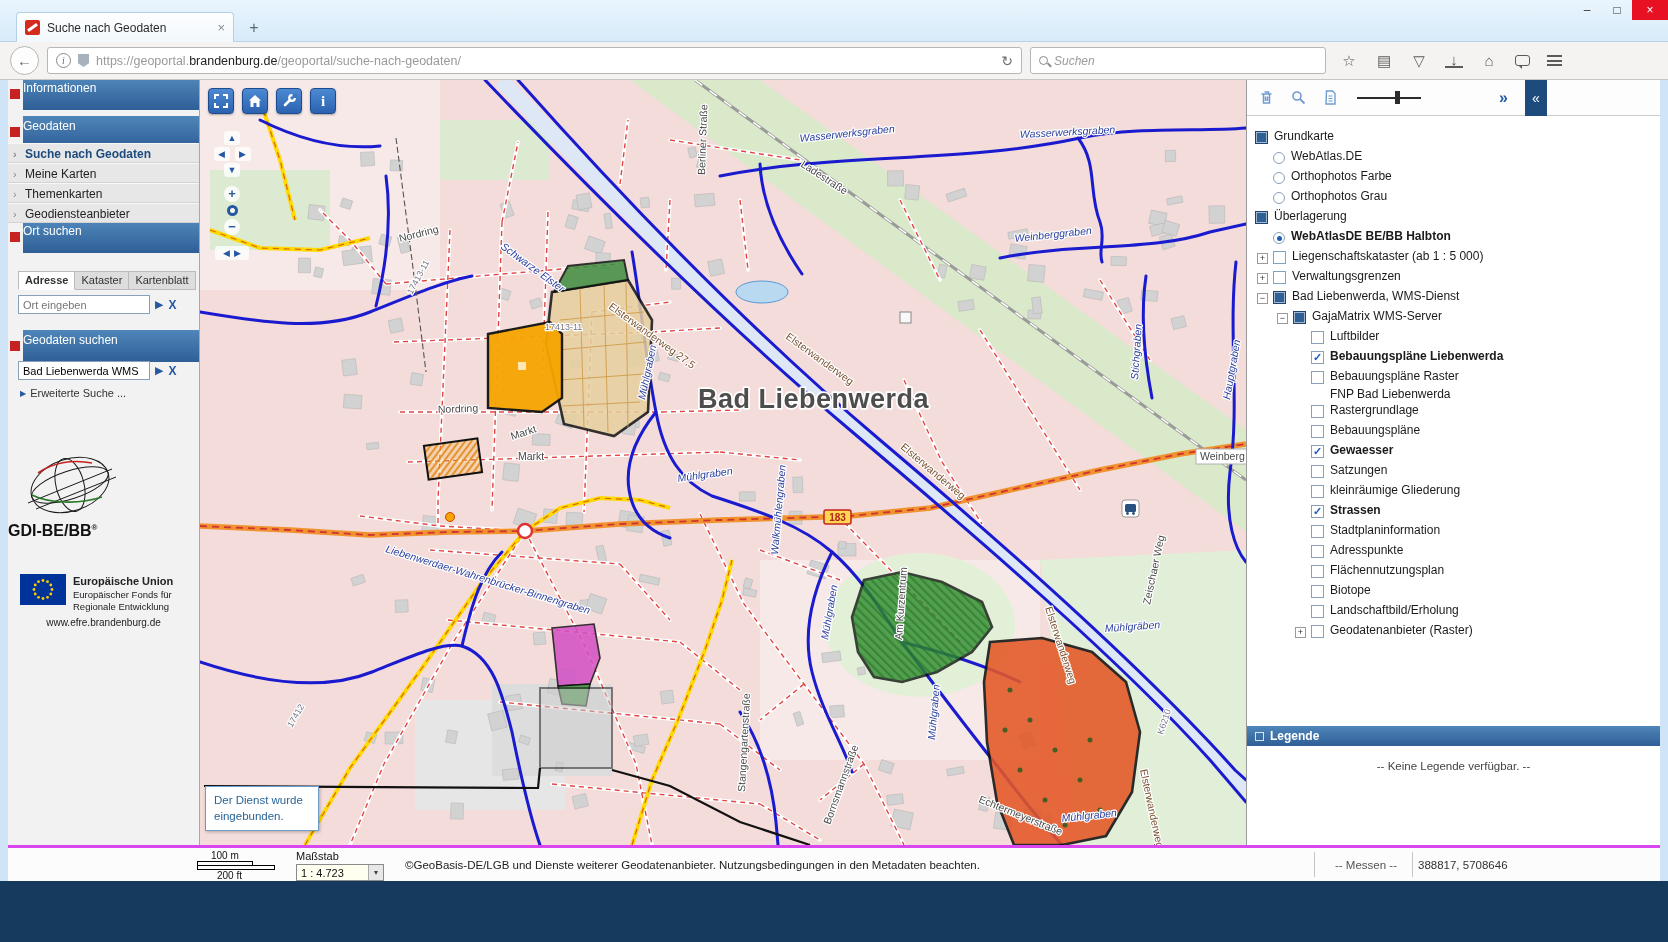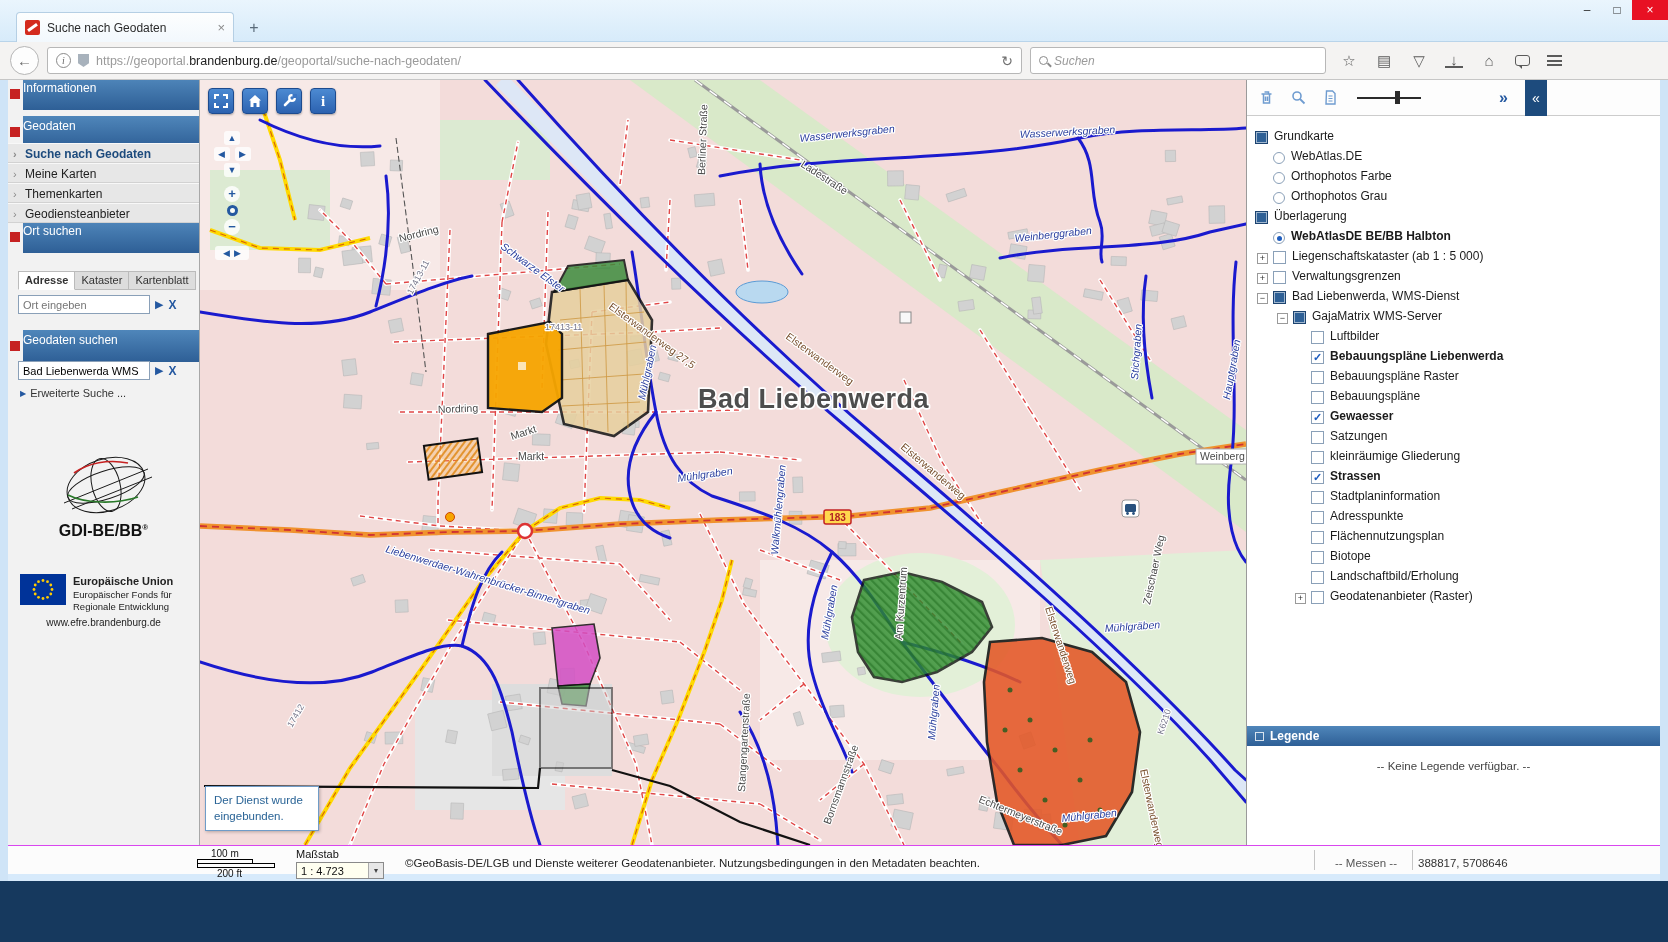--- a/index.html
+++ b/index.html
@@ -54,21 +54,21 @@
 .sb-tabs{display:flex;margin:24px 0 0 10px;font-size:11px}
 .sb-tab{padding:2px 6px 3px;border:1px solid #bbb;background:#ddd;color:#333;cursor:pointer;border-left:none}
 .sb-tab:first-child{border-left:1px solid #bbb}
 .sb-tab.active{background:#fff;font-weight:bold;border-bottom-color:#fff}
 .sb-inputrow{display:flex;align-items:center;gap:5px;margin:5px 0 0 10px}
 .sb-input{width:132px;height:19px;border:1px solid #8aa0b8;font-size:11px;padding:0 4px;font-family:"Liberation Sans",sans-serif}
 .btn-play{color:#2458a0;font-size:11px;cursor:pointer}
 .btn-x{color:#2458a0;font-weight:bold;font-size:12px;cursor:pointer}
 .adv-link{margin:7px 0 0 12px;font-size:11px;color:#333;cursor:pointer;display:flex;align-items:center;gap:4px}
 .mini-play{color:#2458a0;font-size:8px}
-.gdi-wrap{margin-top:56px;text-align:center}
+.gdi-wrap{margin-top:56px;text-align:left}
 .gdi-text{font-size:16px;font-weight:bold;color:#111;margin-top:2px}
 .gdi-text sup{font-size:8px}
 .eu-block{display:flex;gap:7px;margin:34px 6px 0 12px;align-items:flex-start}
 .eu-texts{font-size:9.5px;color:#222;line-height:1.25;padding-top:1px}
 .eu-t1{font-weight:bold;font-size:11px}
 .eu-url{text-align:center;font-size:10px;color:#222;margin-top:4px}
 
 #map{position:absolute;left:200px;top:80px;width:1046px;height:765px;overflow:hidden;background:#f3dcda}
 #map-svg{position:absolute;left:0;top:0;width:1046px;height:765px;display:block}
 .bldg{fill:#d2d2d2;stroke:#b8b8b8;stroke-width:.6}
@@ -124,21 +124,21 @@
 .node-ic.checkbox-checked{border:1px solid #8aa0b8;background:#fff;color:#1f5dbf;font-size:11px;font-weight:bold;line-height:11px;text-align:center}
 .node-ic.group{background:#2e6096;border:1px solid #1d4470;box-shadow:inset 0 0 0 1px rgba(255,255,255,.55)}
 .node-ic.radio,.node-ic.radio-checked{width:12px;height:12px;border:1px solid #8aa0b8;border-radius:50%;background:#fff;position:relative}
 .node-ic.radio-checked::after{content:"";position:absolute;left:2.5px;top:2.5px;width:5px;height:5px;border-radius:50%;background:#1f5dbf}
 .node-label{padding-top:2px;line-height:16px;font-size:12px}
 .node-label .l2{display:block}
 #legend-header{position:absolute;left:0;top:646px;right:0;height:20px;background:linear-gradient(#4f86ba,#2e5f96);color:#fff;font-weight:bold;display:flex;align-items:center;gap:6px;padding-left:8px}
 .legend-ic{width:9px;height:9px;border:1px solid rgba(255,255,255,.8)}
 #legend-empty{position:absolute;left:0;top:680px;right:0;text-align:center;color:#444;font-size:11.5px}
 
-#bottombar{position:absolute;left:8px;top:845px;width:1652px;height:29px;background:#fcfcfc;border-top:1px solid #d946ef}
+#bottombar{position:absolute;left:8px;top:845px;width:1652px;height:36px;background:#fcfcfc;border-top:3px solid #d946ef}
 .scale-widget{position:absolute;left:189px;top:2px;width:90px;font-size:10px;color:#111}
 .scale-m-label{padding-left:14px}
 .sl-m{width:56px;height:5px;border:1px solid #000;border-bottom:none}
 .sl-ft{width:78px;height:5px;border:1px solid #000;margin-top:-1px}
 .scale-ft-label{padding-left:20px}
 .mass-block{position:absolute;left:288px;top:2px;font-size:11px;color:#111}
 .mass-select{width:88px;height:17px;border:1px solid #8a8a8a;background:#fffff0;font-size:11px;display:flex;align-items:center;padding:0 0 0 4px;margin-top:2px;cursor:pointer}
 .mass-select .arrow{margin-left:auto;width:15px;height:15px;background:#e7e7e7;border-left:1px solid #aaa;font-size:8px;display:flex;align-items:center;justify-content:center;color:#444}
 .attribution{position:absolute;left:397px;top:11px;font-size:11.5px;color:#222}
 .bb-div{position:absolute;top:4px;bottom:4px;width:1px;background:#c5c5c5}
@@ -670,20 +670,26 @@
       <div class="tree-row">
         <span class="tree-spacer" style="width: 48px;"></span>
         <span class="expander"></span>
         <span class="node-ic checkbox"></span>
         <span class="node-label">Bebauungspläne Raster</span>
       </div>
       <div class="tree-row">
         <span class="tree-spacer" style="width: 48px;"></span>
         <span class="expander"></span>
         <span class="node-ic checkbox"></span>
+        <span class="node-label">FNP Bad Liebenwerda<span class="l2">Rastergrundlage</span></span>
+      </div>
+      <div class="tree-row">
+        <span class="tree-spacer" style="width: 48px;"></span>
+        <span class="expander"></span>
+        <span class="node-ic checkbox"></span>
         <span class="node-label">Bebauungspläne</span>
       </div>
       <div class="tree-row bold">
         <span class="tree-spacer" style="width: 48px;"></span>
         <span class="expander"></span>
         <span class="node-ic checkbox-checked">✓</span>
         <span class="node-label">Gewaesser</span>
       </div>
       <div class="tree-row">
         <span class="tree-spacer" style="width: 48px;"></span>

